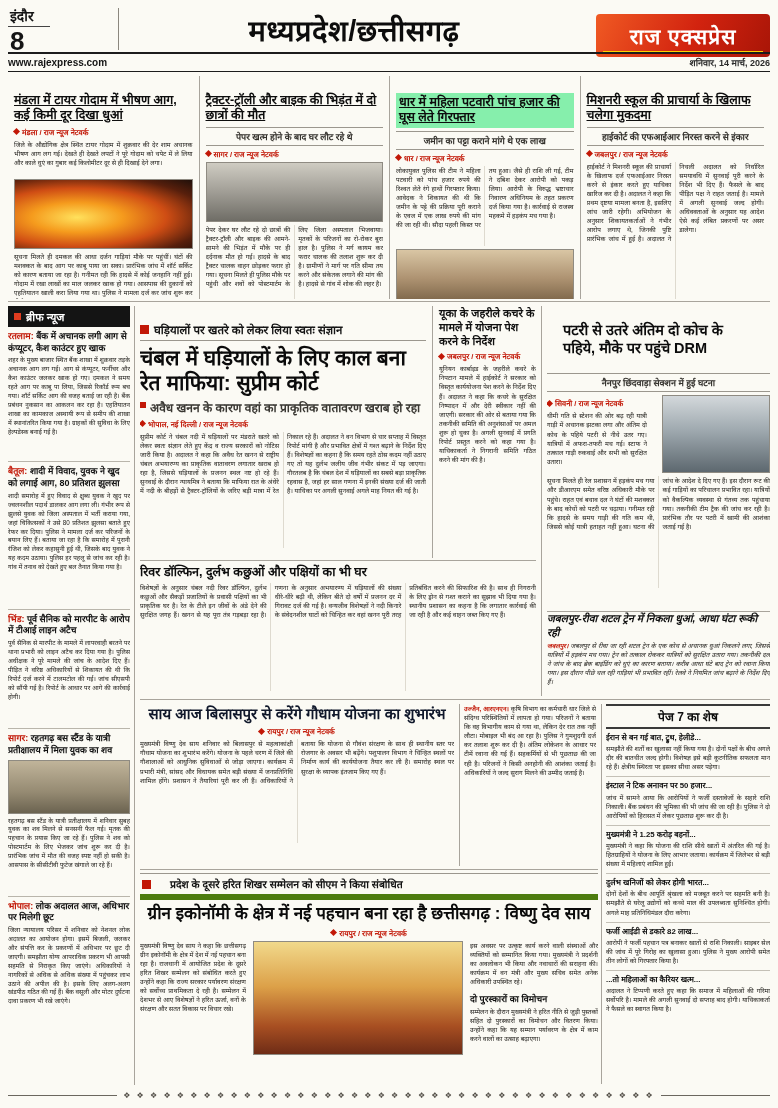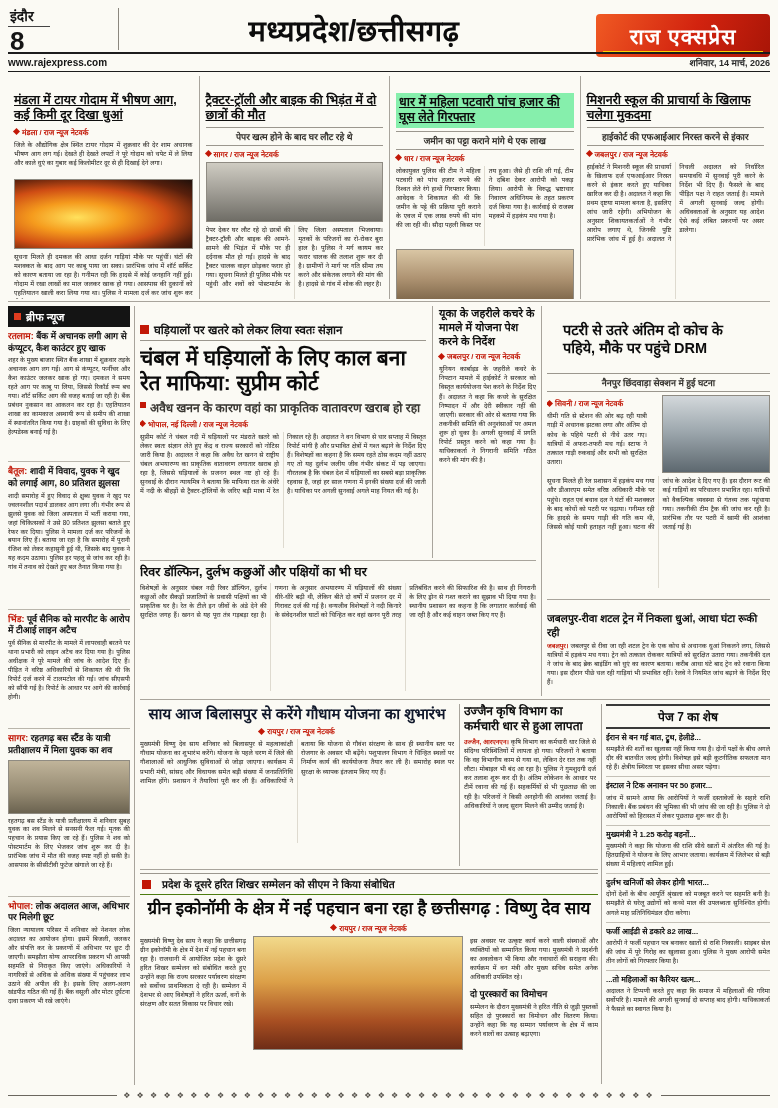--- a/index.html
+++ b/index.html
@@ -68,30 +68,30 @@
   .feature{position:absolute;left:0;top:254px;width:396px;height:136px;border-top:1px solid #a8a49c;padding-top:4px;overflow:hidden;}
   .feat-title{margin:0 0 3px;font-size:12.5px;font-weight:800;line-height:1.2;width:75%;color:#0d0d0d;}
   .feat-body{height:108px;overflow:hidden;}
 
   
   .drm{position:absolute;left:547px;top:306px;width:223px;height:390px;overflow:hidden;}
   .drm h2{margin:16px;font-size:14.5px;font-weight:800;line-height:1.22;color:#0c0c0c;}
   .drm-row{display:flex;gap:15px;margin-top:2px;}
   .drm-lede{flex:1;min-width:0;}
   .ph-train{width:106px;height:76px;flex:0 0 auto;background:linear-gradient(180deg,#d3d8db 0%,#9fa9af 45%,#5d686f 100%);}
-  .shuttle{border-top:1px solid #a8a49c;margin-top:11px;padding-top:12px;}
+  .shuttle{border-top:1px solid #a8a49c;margin-top:23px;padding-top:0;font-style:italic;}
   .shuttle h3{margin:0 0 2px;font-size:10.5px;font-weight:800;line-height:1.25;color:#101010;}
 
   
   .gaudham{position:absolute;left:140px;top:704px;width:314px;height:162px;overflow:hidden;}
   .gaudham h2{margin:1px 0 2px;font-size:15px;font-weight:800;line-height:1.22;text-align:center;color:#0f172a;}
   .ujjain{position:absolute;left:464px;top:704px;width:132px;height:162px;overflow:hidden;}
   .ujjain h2{margin:0 0 3px;font-size:12px;font-weight:800;line-height:1.25;color:#0c0c0c;}
   .green{position:absolute;left:140px;top:873px;width:458px;height:211px;overflow:hidden;}
-  .g-kicker{display:flex;align-items:center;gap:11px;border-top:1px solid #9b978e;border-bottom:1px solid #4d7c0f;padding:3px 2px;font-size:10.5px;font-weight:800;color:#141414;}
+  .g-kicker{display:flex;align-items:center;gap:19px;border-top:1px solid #9b978e;border-bottom:6px solid #4d7c0f;padding:3px 2px;font-size:10.5px;font-weight:800;color:#141414;}
   .green h2{margin:4px 0 2px;font-size:17px;font-weight:800;line-height:1.22;text-align:center;color:#0b0b0b;}
   .g-content{display:flex;gap:7px;margin-top:3px;}
   .g-colA{width:106px;height:118px;overflow:hidden;flex:0 0 auto;}
   .ph-award{width:208px;height:112px;flex:0 0 auto;background:linear-gradient(180deg,#f1d98b 0%,#dca048 40%,#a84f22 75%,#6e2c16 100%);}
   .g-colB{flex:1;min-width:0;}
   .g-subhead{font-size:9px;font-weight:800;margin:3px 0 2px;color:#101010;}
 
   
   .p1rest{position:absolute;left:606px;top:704px;width:164px;height:380px;overflow:hidden;}
   .p1-head{text-align:center;font-size:12px;font-weight:800;border-top:2px solid #3a3a3a;border-bottom:2px solid #3a3a3a;padding:2px 0;color:#0d0d0d;}
@@ -292,21 +292,20 @@
     <div class="byline center">
       <span class="bullet"></span>
       <span>रायपुर / राज न्यूज नेटवर्क</span>
     </div>
     <p class="body cols2 ovh" style="height:104px">मुख्यमंत्री विष्णु देव साय शनिवार को बिलासपुर से महत्वाकांक्षी गौधाम योजना का शुभारंभ करेंगे। योजना के पहले चरण में जिले की गौशालाओं को आधुनिक सुविधाओं से जोड़ा जाएगा। कार्यक्रम में प्रभारी मंत्री, सांसद और विधायक समेत बड़ी संख्या में जनप्रतिनिधि शामिल होंगे। प्रशासन ने तैयारियां पूरी कर ली हैं। अधिकारियों ने बताया कि योजना से गौवंश संरक्षण के साथ ही स्थानीय स्तर पर रोजगार के अवसर भी बढ़ेंगे। पशुपालन विभाग ने चिन्हित स्थलों पर निर्माण कार्य की कार्ययोजना तैयार कर ली है। समारोह स्थल पर सुरक्षा के व्यापक इंतजाम किए गए हैं।</p>
   </section>
 
   <div class="vline" style="left:459px;top:704px;height:162px"></div>
 
   <section class="ujjain">
-    <h2>उज्जैन कृषि विभाग का कर्मचारी धार से हुआ लापता</h2>
     <p class="body ovh" style="height:110px">
       <span class="lead-red">उज्जैन, आरएनएन।</span>
       <span>कृषि विभाग का कर्मचारी धार जिले से संदिग्ध परिस्थितियों में लापता हो गया। परिजनों ने बताया कि वह विभागीय काम से गया था, लेकिन देर रात तक नहीं लौटा। मोबाइल भी बंद आ रहा है। पुलिस ने गुमशुदगी दर्ज कर तलाश शुरू कर दी है। अंतिम लोकेशन के आधार पर टीमें रवाना की गई हैं। सहकर्मियों से भी पूछताछ की जा रही है। परिजनों ने किसी अनहोनी की आशंका जताई है। अधिकारियों ने जल्द सुराग मिलने की उम्मीद जताई है।</span>
     </p>
   </section>
 
   <div class="hline" style="left:140px;top:869px;width:458px"></div>
 
   <section class="green">
     <div class="g-kicker">

